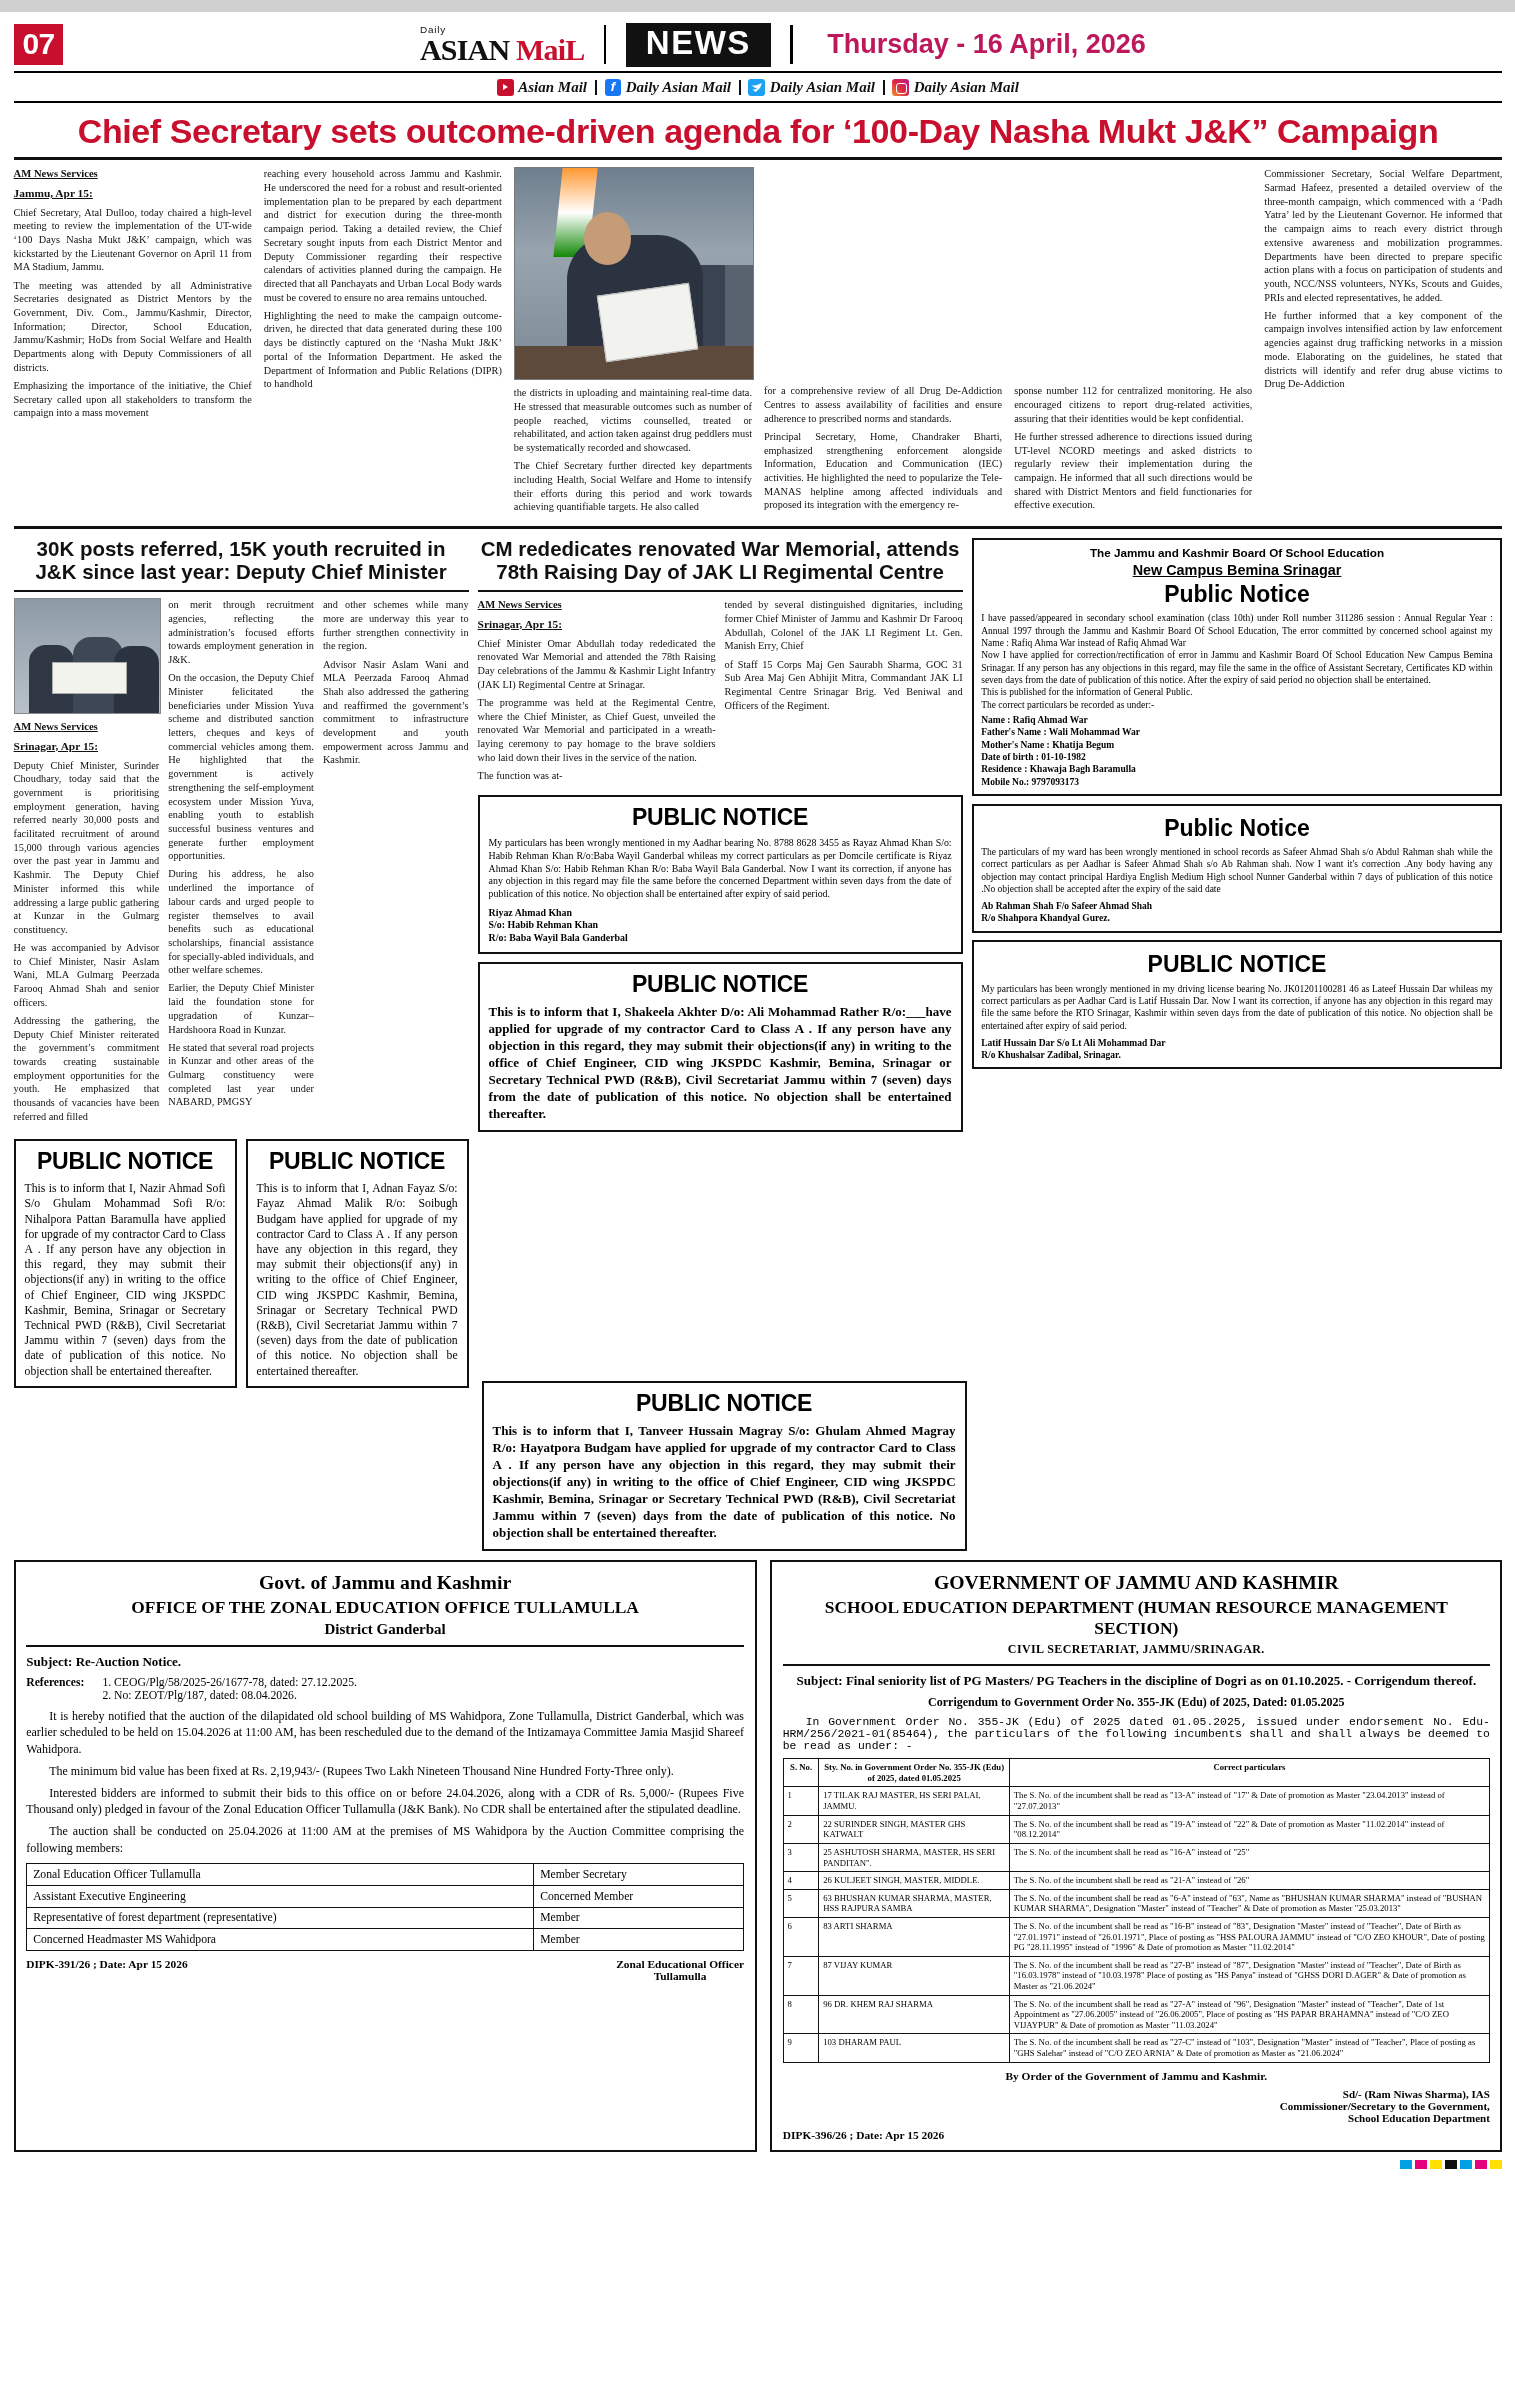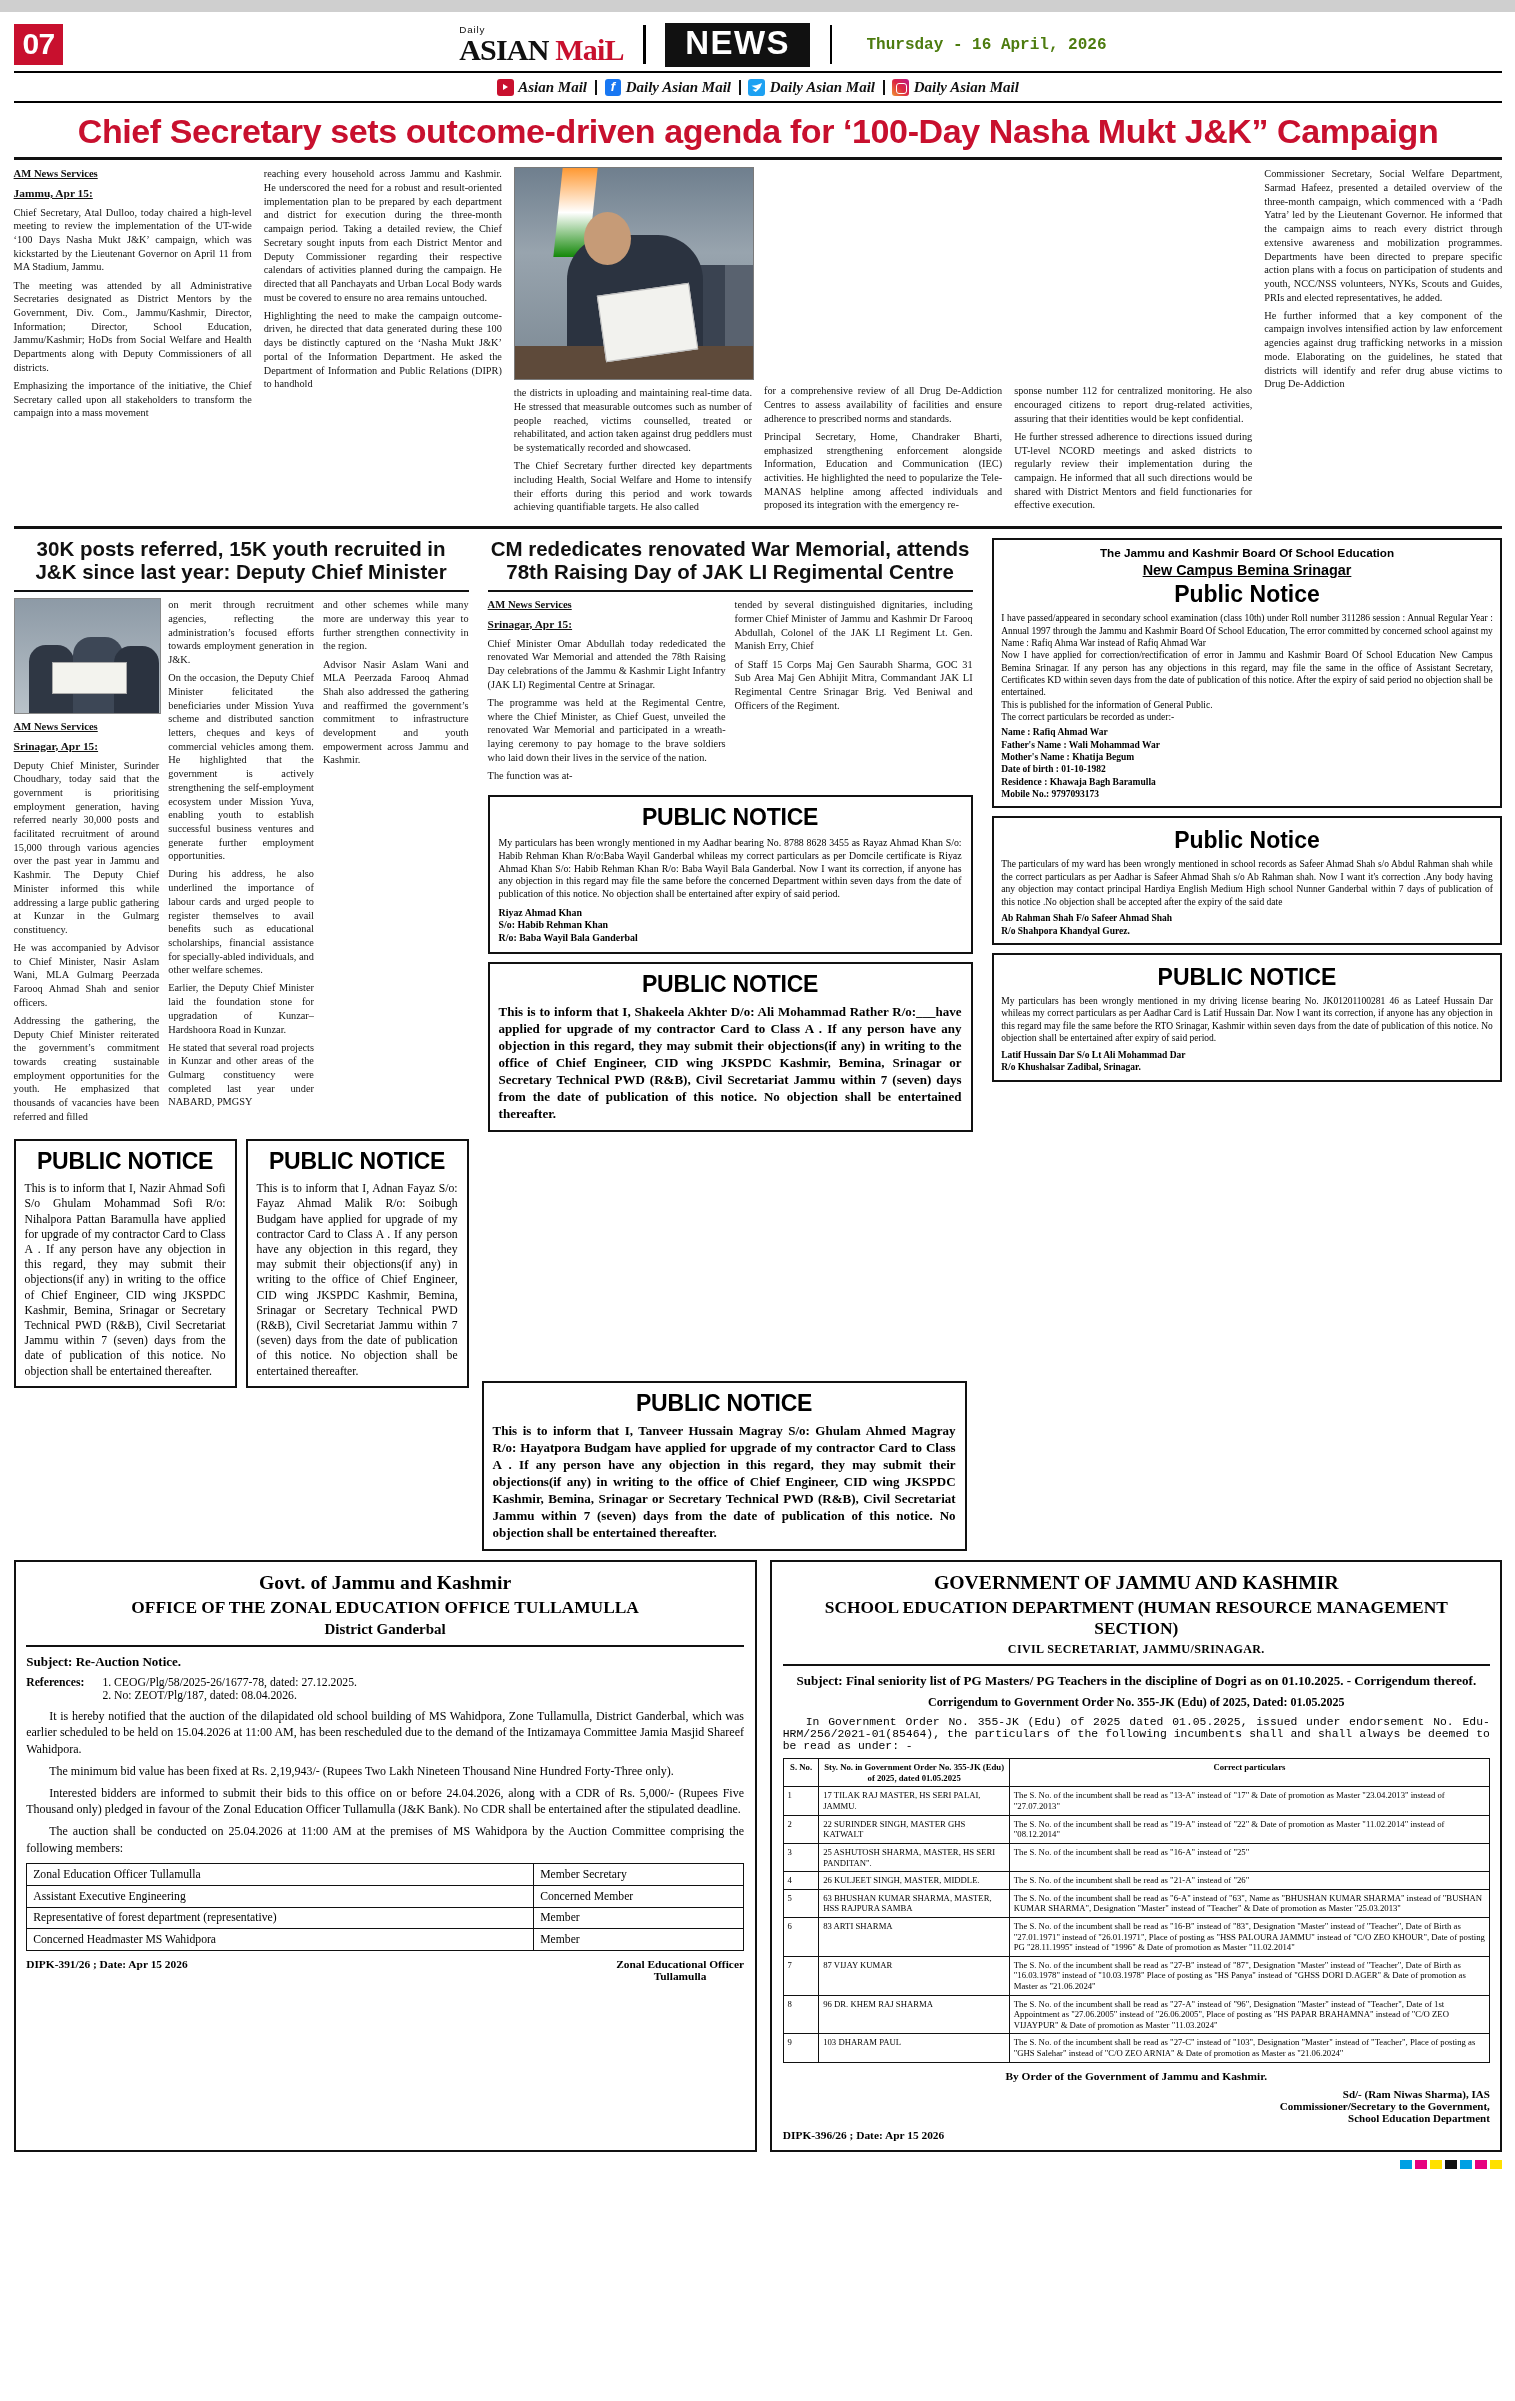--- a/index.html
+++ b/index.html
@@ -10,21 +10,21 @@
   .pageno{background:#c8102e;color:#fff;font-family:"Liberation Sans",sans-serif;font-weight:bold;font-size:30px;line-height:1;padding:4.5px 9px 6px 9px;letter-spacing:-0.8px;}
   .mast-left{display:flex;align-items:center;gap:12px;flex:0 0 auto;}
   .mast-mid{flex:1;display:flex;align-items:center;justify-content:center;gap:19.7px;}
   .logo-block{text-align:left;line-height:1;}
   .logo-daily{font-size:9.9px;font-family:"Liberation Sans",sans-serif;letter-spacing:0.8px;color:#111;}
   .logo-main{font-size:30px;font-weight:bold;letter-spacing:-0.8px;}
   .logo-main .asian{color:#111;}
   .logo-main .mail{color:#c8102e;}
   .vline{width:2.3px;background:#000;height:39px;}
   .newsbox{background:#111;color:#fff;font-family:"Liberation Sans",sans-serif;font-weight:bold;font-size:33px;letter-spacing:1.5px;padding:1.5px 19.7px 4.5px 19.7px;}
-  .mast-date{font-family:Liberation Mono, monospace;font-weight:bold;font-size:16px;color:#4d7c0f;white-space:nowrap;padding-left:15px;}
+  .mast-date{font-family:Liberation Sans, sans-serif;font-weight:bold;font-size:27px;color:#be185d;white-space:nowrap;padding-left:15px;}
   .social-row{display:flex;align-items:center;justify-content:center;gap:7.6px;padding:6px 0 4.5px 0;border-bottom:2.3px solid #000;}
   .social-item{display:flex;align-items:center;gap:4.5px;font-family:"Liberation Serif",serif;font-style:italic;font-weight:bold;font-size:15px;color:#111;}
   .sic{width:16.7px;height:16.7px;border-radius:3px;display:inline-block;position:relative;}
   .sic.yt{background:#c8102e;}
   .sic.yt:after{content:"";position:absolute;left:6px;top:4.5px;border-left:5.3px solid #fff;border-top:3.8px solid transparent;border-bottom:3.8px solid transparent;}
   .sic.fb{background:#1877f2;color:#fff;font-family:"Liberation Sans",sans-serif;font-weight:bold;font-size:13px;text-align:center;line-height:16.7px;}
   .sic.tw{background:#1da1f2;}
   .sic.tw:after{content:"";position:absolute;left:3px;top:3.8px;width:10.6px;height:9px;background:#fff;clip-path:polygon(0 30%,45% 25%,100% 0,80% 55%,40% 100%,10% 75%,55% 65%);}
   .sic.ig{background:linear-gradient(45deg,#f09433,#dc2743,#bc1888);}
   .sic.ig:after{content:"";position:absolute;left:3.8px;top:3.8px;width:9px;height:9px;border:1.5px solid #fff;border-radius:3px;}
@@ -40,21 +40,21 @@
   .byline{font-weight:bold;font-size:10.6px;text-decoration:underline;margin-bottom:4.5px;}
   .dateline{font-weight:bold;font-size:11.4px;text-decoration:underline;margin-bottom:4.5px;}
   .photo{width:100%;height:211px;background:linear-gradient(180deg,#6f7f8e 0%,#98a4ae 40%,#7b8893 100%);position:relative;overflow:hidden;border:0.8px solid #7a7a7a;}
   .photo .flagR{position:absolute;left:18%;top:0;width:35px;height:89px;background:linear-gradient(180deg,#ff9933 0%,#ffffff 50%,#138808 100%);transform:skewX(-6deg);}
   .photo .man{position:absolute;left:22%;bottom:0;width:136px;height:144px;background:#2b3340;border-radius:45px 45px 0 0;}
   .photo .head{position:absolute;left:29%;bottom:114px;width:47px;height:53px;background:#c69b77;border-radius:50%;}
   .photo .paper{position:absolute;left:36%;bottom:23px;width:91px;height:65px;background:#f2f2ee;transform:rotate(-8deg);border:0.8px solid #bbb;}
   .photo .row-people{position:absolute;right:0;bottom:0;width:46%;height:114px;background:repeating-linear-gradient(90deg,#3a4351 0 27px,#59626f 27px 55px);}
   .photo .table{position:absolute;left:0;bottom:0;width:100%;height:33px;background:#5e4a3a;}
   
-  .mid-grid{display:grid;grid-template-columns:455px 485px 1fr;gap:19px;margin-top:9px;}
+  .mid-grid{display:grid;grid-template-columns:455px 485px 1fr;gap:9px;margin-top:9px;}
   .story-head{font-family:"Liberation Sans",sans-serif;font-weight:bold;font-size:20.5px;line-height:1.12;color:#111;text-align:center;}
   .hr2{height:2.3px;background:#111;margin:6px 0;}
   .three-col{display:grid;grid-template-columns:repeat(3,1fr);gap:9px;}
   .two-col{display:grid;grid-template-columns:repeat(2,1fr);gap:9px;}
   .small-photo{width:100%;height:114px;background:linear-gradient(180deg,#8d9aa6,#b9c2c9);border:0.8px solid #888;position:relative;overflow:hidden;}
   .small-photo .p1{position:absolute;left:10%;bottom:0;width:45px;height:68px;background:#2f3744;border-radius:16.7px 16.7px 0 0;}
   .small-photo .p2{position:absolute;left:40%;bottom:0;width:50px;height:76px;background:#3d4756;border-radius:18px 18px 0 0;}
   .small-photo .p3{position:absolute;left:68%;bottom:0;width:45px;height:67px;background:#2b3340;border-radius:16.7px 16.7px 0 0;}
   .small-photo .cheque{position:absolute;left:26%;bottom:19.7px;width:73px;height:30px;background:#f3f3ee;border:0.8px solid #aaa;}
   

